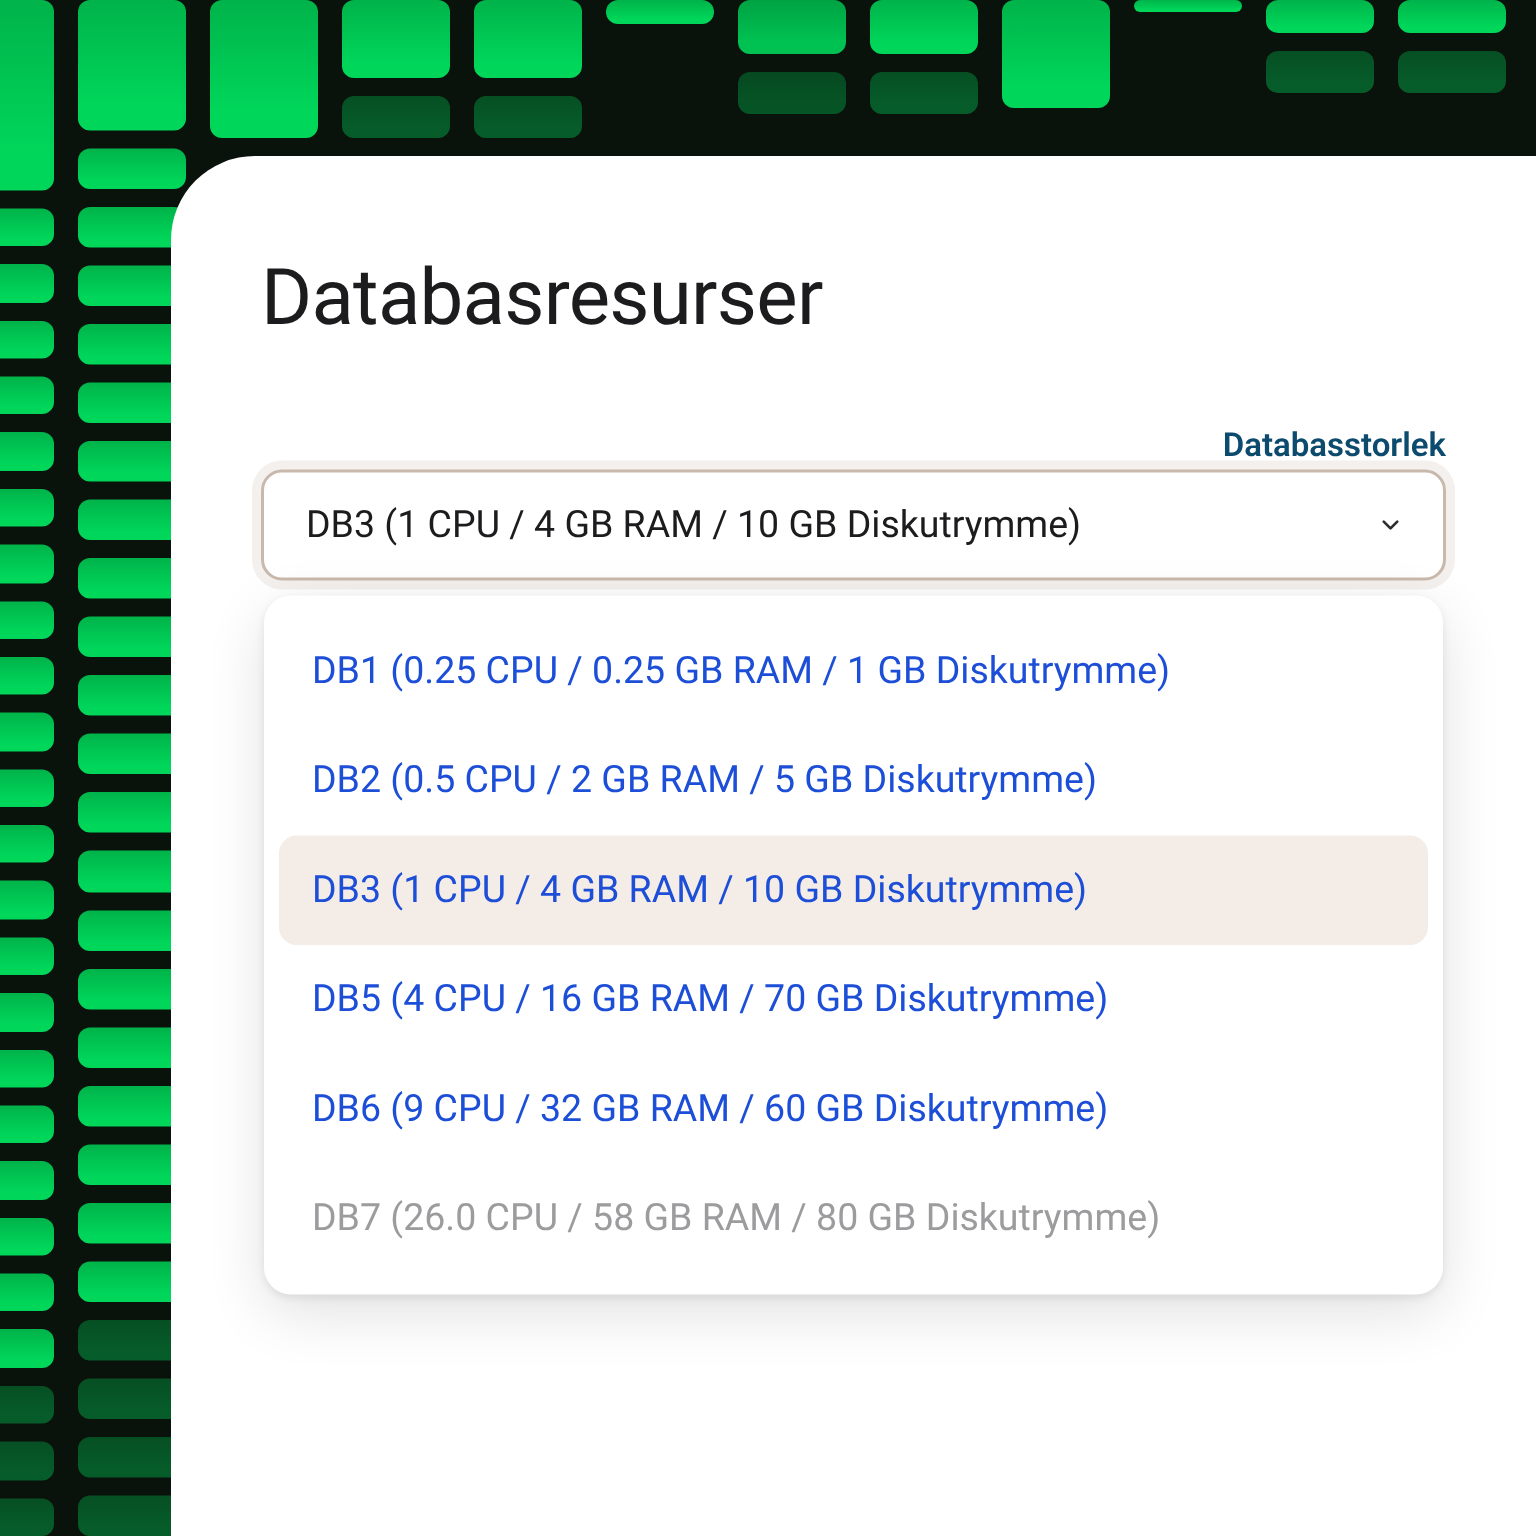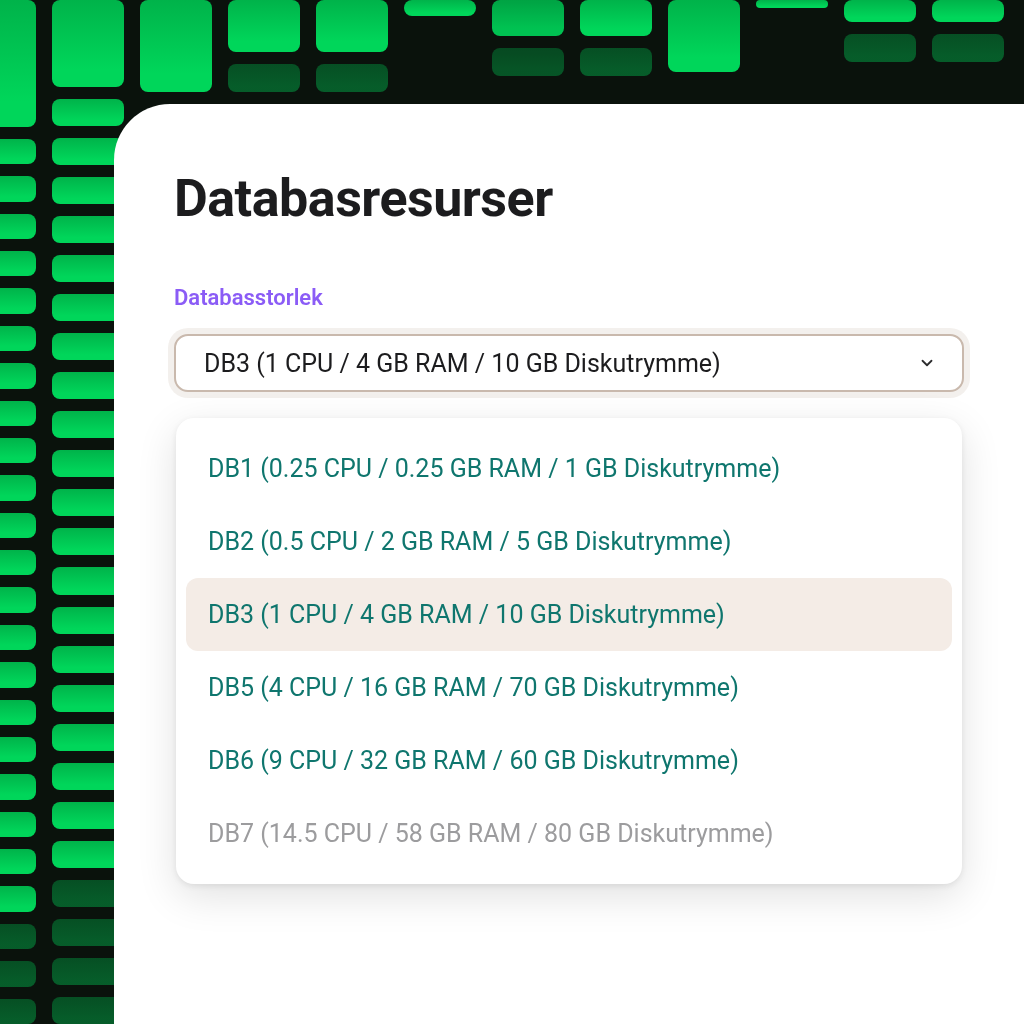--- a/index.html
+++ b/index.html
@@ -52,38 +52,39 @@
     top: 104px;
     right: 0;
     bottom: 0;
     background: #ffffff;
     border-top-left-radius: 56px;
     padding: 64px 60px 40px 60px;
   }
 
   .title {
     font-size: 52px;
-    font-weight: 700;
+    font-weight: 400;
     color: #1c1c1e;
     letter-spacing: -0.5px;
   }
 
   .field { margin-top: 56px; }
 
   .field-label {
     font-size: 22px;
     font-weight: 600;
-    color: #8b5cf6;
-    margin-bottom: 24px;
+    color: #0c4a6e;
+    margin-bottom: 3px;
+    text-align: right;
   }
 
   .select {
     position: relative;
     width: 100%;
-    height: 58px;
+    height: 74px;
     border: 2px solid #c9b9ad;
     background: #fff;
     border-radius: 14px;
     box-shadow: 0 0 0 6px rgba(201,185,173,0.22);
     display: flex;
     align-items: center;
     padding: 0 60px 0 28px;
     cursor: pointer;
   }
   .select-value {
@@ -105,21 +106,21 @@
     position: absolute;
     left: 0; right: 0;
     top: 82px;
     background: #fff;
     border-radius: 18px;
     box-shadow: 0 12px 40px rgba(0,0,0,0.12), 0 2px 6px rgba(0,0,0,0.08);
     padding: 14px 10px;
   }
   .option {
     font-size: 25px;
-    color: #0f766e;
+    color: #1d4ed8;
     padding: 22px 22px;
     border-radius: 12px;
     cursor: pointer;
     white-space: nowrap;
   }
   .option.selected { background: #f4ece6; }
   .option.disabled { color: #9c9c9e; cursor: default; }
 </style>
 </head>
 <body>
@@ -230,17 +231,17 @@
             <polyline points="6 9 12 15 18 9"></polyline>
           </svg>
       </span>
 
       <div class="dropdown">
         <div class="option">DB1 (0.25 CPU / 0.25 GB RAM / 1 GB Diskutrymme)</div>
         <div class="option">DB2 (0.5 CPU / 2 GB RAM / 5 GB Diskutrymme)</div>
         <div class="option selected">DB3 (1 CPU / 4 GB RAM / 10 GB Diskutrymme)</div>
         <div class="option">DB5 (4 CPU / 16 GB RAM / 70 GB Diskutrymme)</div>
         <div class="option">DB6 (9 CPU / 32 GB RAM / 60 GB Diskutrymme)</div>
-        <div class="option disabled">DB7 (14.5 CPU / 58 GB RAM / 80 GB Diskutrymme)</div>
+        <div class="option disabled">DB7 (26.0 CPU / 58 GB RAM / 80 GB Diskutrymme)</div>
       </div>
     </div>
   </div>
 </div>
 
 </body></html>

